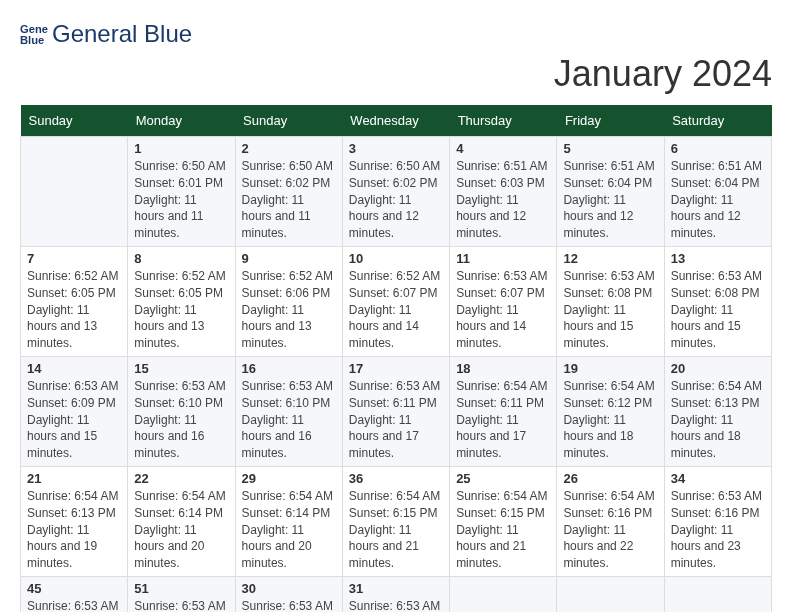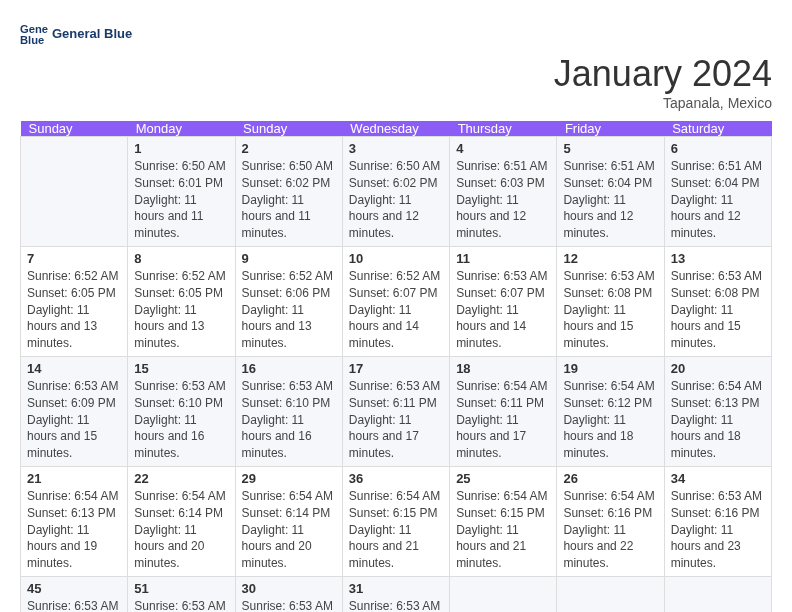--- a/index.html
+++ b/index.html
@@ -37,24 +37,24 @@
     .location {
       font-size: 14px;
       color: #555;
     }
     table {
       width: 100%;
       border-collapse: collapse;
       font-size: 11px;
     }
     thead tr th {
-      background-color: #8b5cf6;
+      background-color: #14532d;
       color: #fff;
       text-align: left;
-      padding: 0 8px;
+      padding: 8px 8px;
       font-size: 13px;
       font-weight: normal;
     }
     tbody tr td {
       border: 1px solid #ddd;
       vertical-align: top;
       padding: 4px 6px;
       width: calc(100% / 7);
       min-height: 80px;
       height: 90px;
@@ -85,29 +85,28 @@
 <body>
 
 <div class="header">
   <div class="logo">
     <svg class="logo-icon" viewBox="0 0 30 30">
       <text x="0" y="14" font-size="12" font-weight="bold" fill="#1a3a6b">General</text>
       <text x="0" y="26" font-size="12" font-weight="bold" fill="#1a3a6b">Blue</text>
       <polygon points="22,2 30,10 26,6" fill="#4a90d9"></polygon>
     </svg>
     <div>
-      <div style="font-size:13px; font-weight:bold; color:#1a3a6b; line-height:1.1;">
+      <div style="font-size:24px; font-weight:normal; color:#1a3a6b; line-height:1.1;">
         <span>General</span>
         <span>Blue</span>
       </div>
     </div>
   </div>
   <div class="title-area">
     <div class="month-title">January 2024</div>
-    <div class="location">Tapanala, Mexico</div>
   </div>
 </div>
 
 <table>
   <thead>
     <tr>
     <th>Sunday</th>
         <th>Monday</th>
         <th>Sunday</th>
         <th>Wednesday</th>

